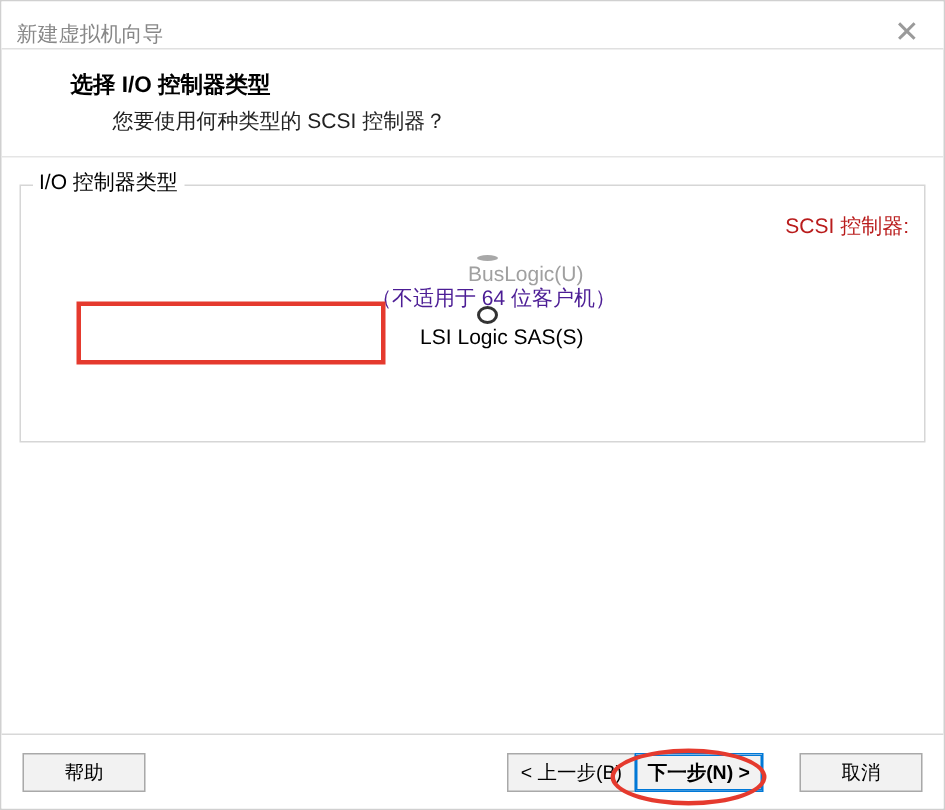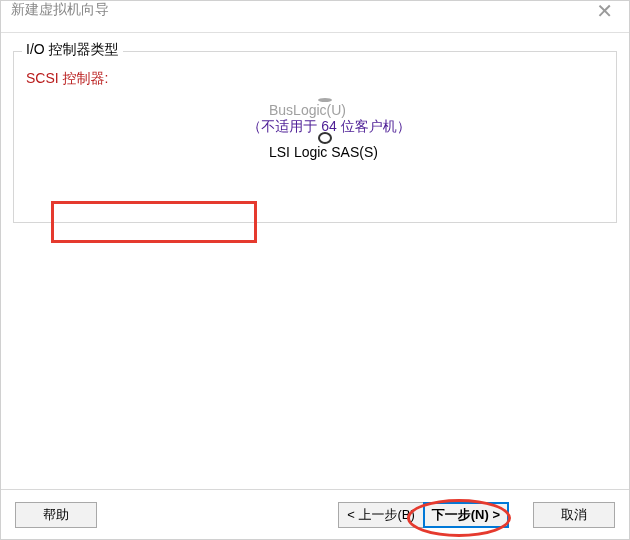--- a/index.html
+++ b/index.html
@@ -20,21 +20,21 @@
     box-sizing: border-box;
     border: 1px solid #d0d0d0;
     background: #ffffff;
   }
   .titlebar {
     box-sizing: border-box;
     height: 32px;
     border-bottom: 1px solid #e0e0e0;
     padding: 0 10px;
     display: flex;
-    align-items: flex-start;
+    align-items: flex-end;
     justify-content: space-between;
     color: #888;
     font-size: 14px;
     background: #ffffff;
   }
   .close-icon {
     font-size: 20px;
     line-height: 1;
     color: #9a9a9a;
     padding: 0 6px;
@@ -54,20 +54,21 @@
     font-size: 14px;
     color: #222;
   }
   .group-box {
     position: relative;
     margin: 18px 12px 0 12px;
     border: 1px solid #d6d6d6;
     padding: 18px 10px 14px 10px;
     height: 138px;
     box-sizing: content-box;
+    text-align: right;
   }
   .group-legend {
     position: absolute;
     top: -11px;
     left: 8px;
     background: #ffffff;
     padding: 0 4px;
     font-size: 14px;
     color: #000;
   }
@@ -174,20 +175,24 @@
 </head>
 <body>
 
 <div class="window">
 
   <div class="titlebar">
     <span>新建虚拟机向导</span>
     <span class="close-icon">✕</span>
   </div>
 
+  <div class="header-area">
+    <div class="header-title">选择 I/O 控制器类型</div>
+    <div class="header-sub">您要使用何种类型的 SCSI 控制器？</div>
+  </div>
 
   <div class="group-box">
     <div class="group-legend">I/O 控制器类型</div>
     <div class="subhead">SCSI 控制器:</div>
 
     <div class="option-row">
       <span class="radio disabled"></span>
       <span class="opt-label disabled">BusLogic(U)</span>
       <span class="opt-note">（不适用于 64 位客户机）</span>
     </div>

